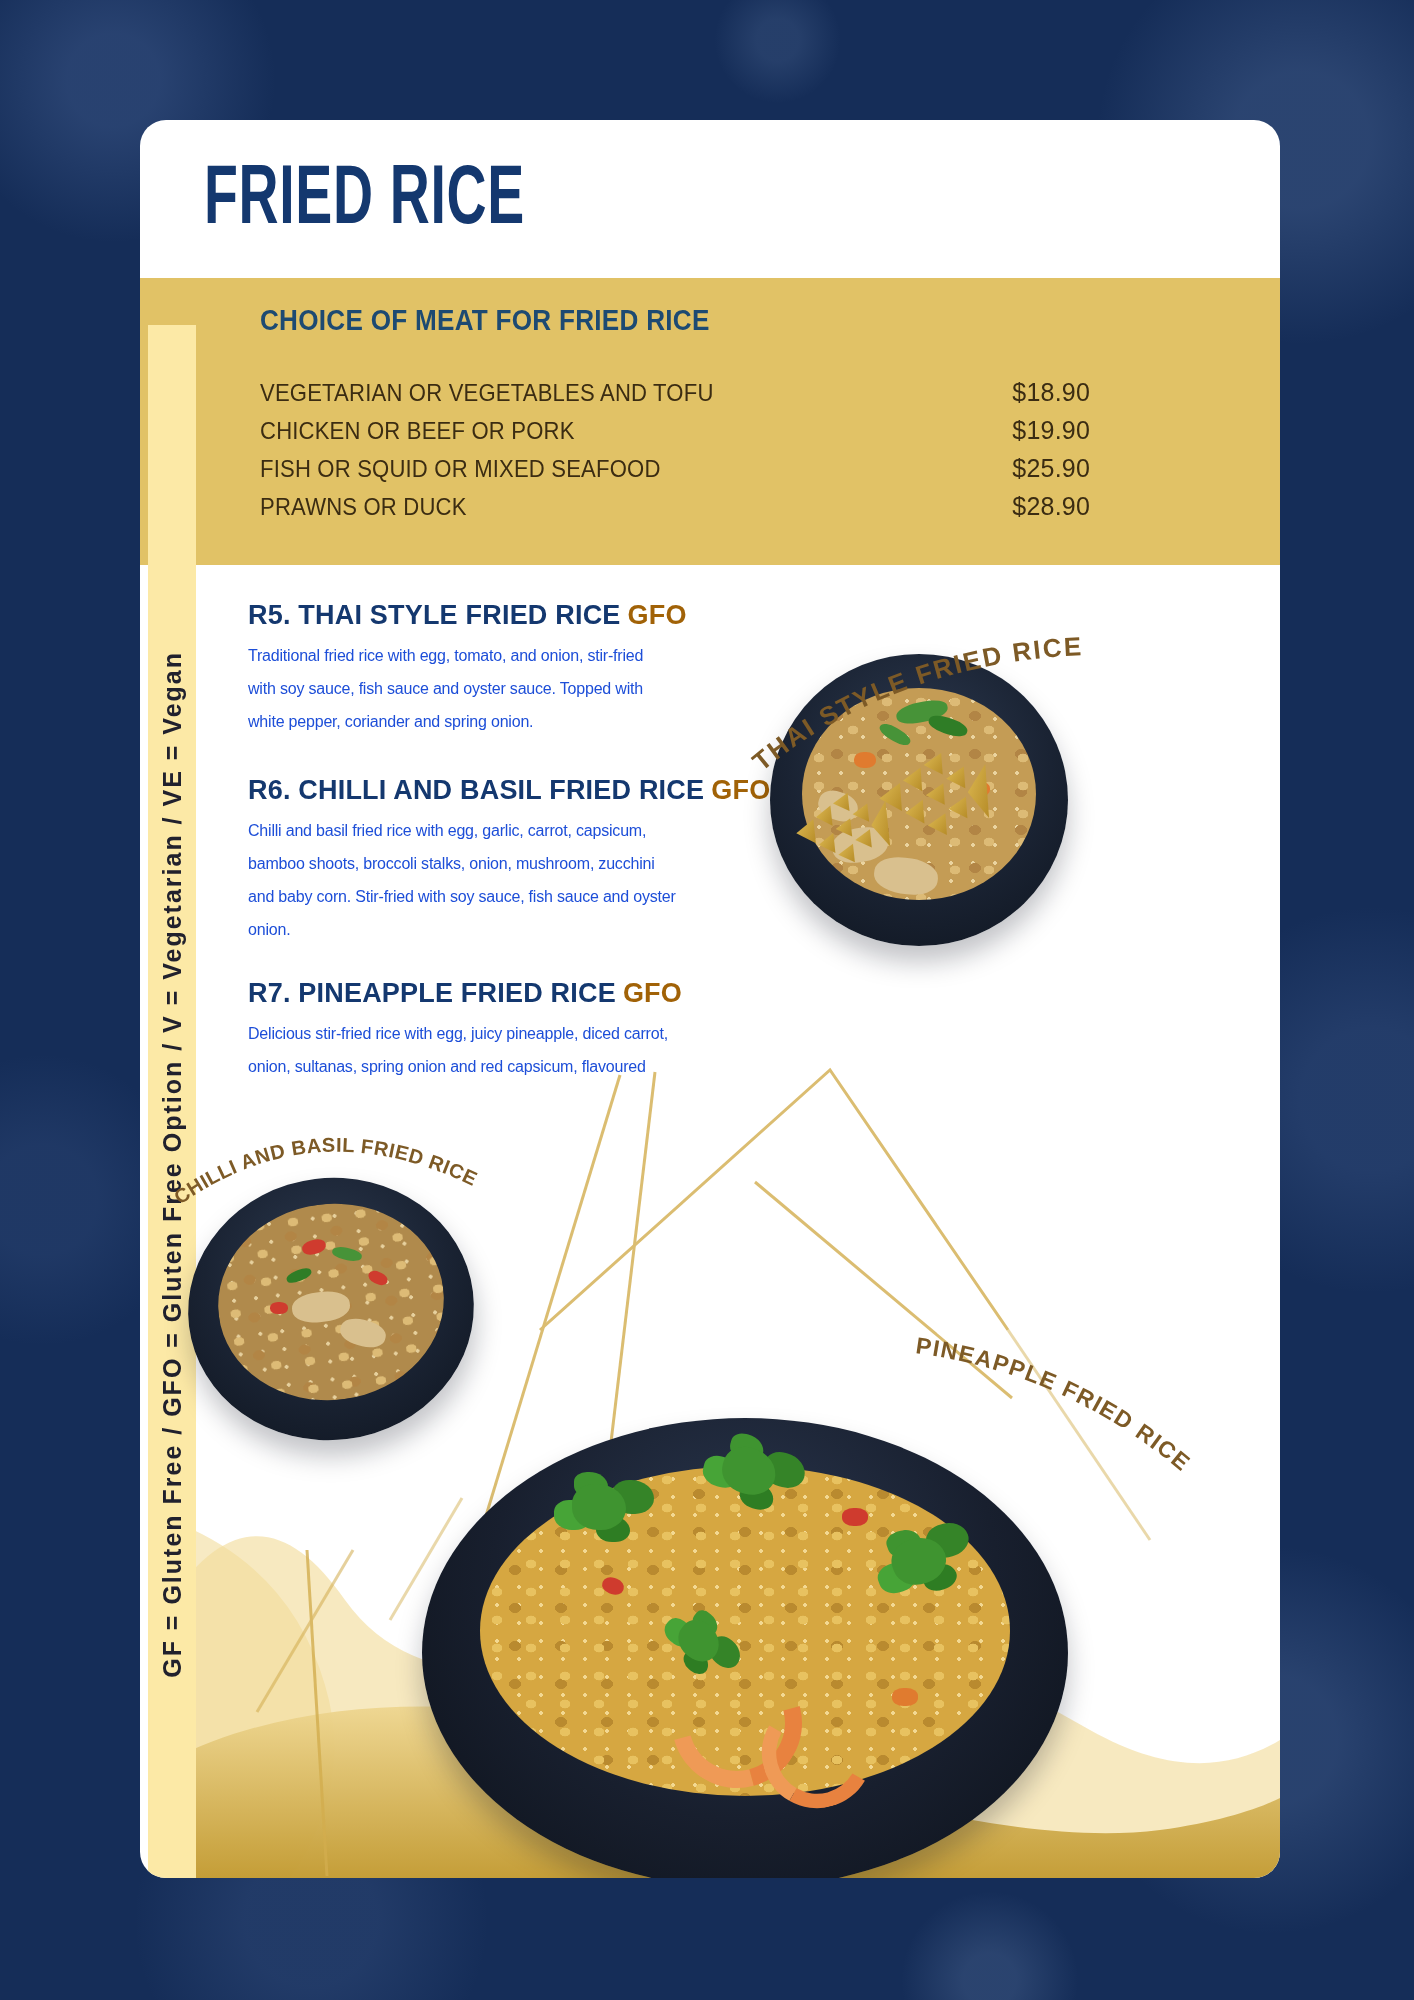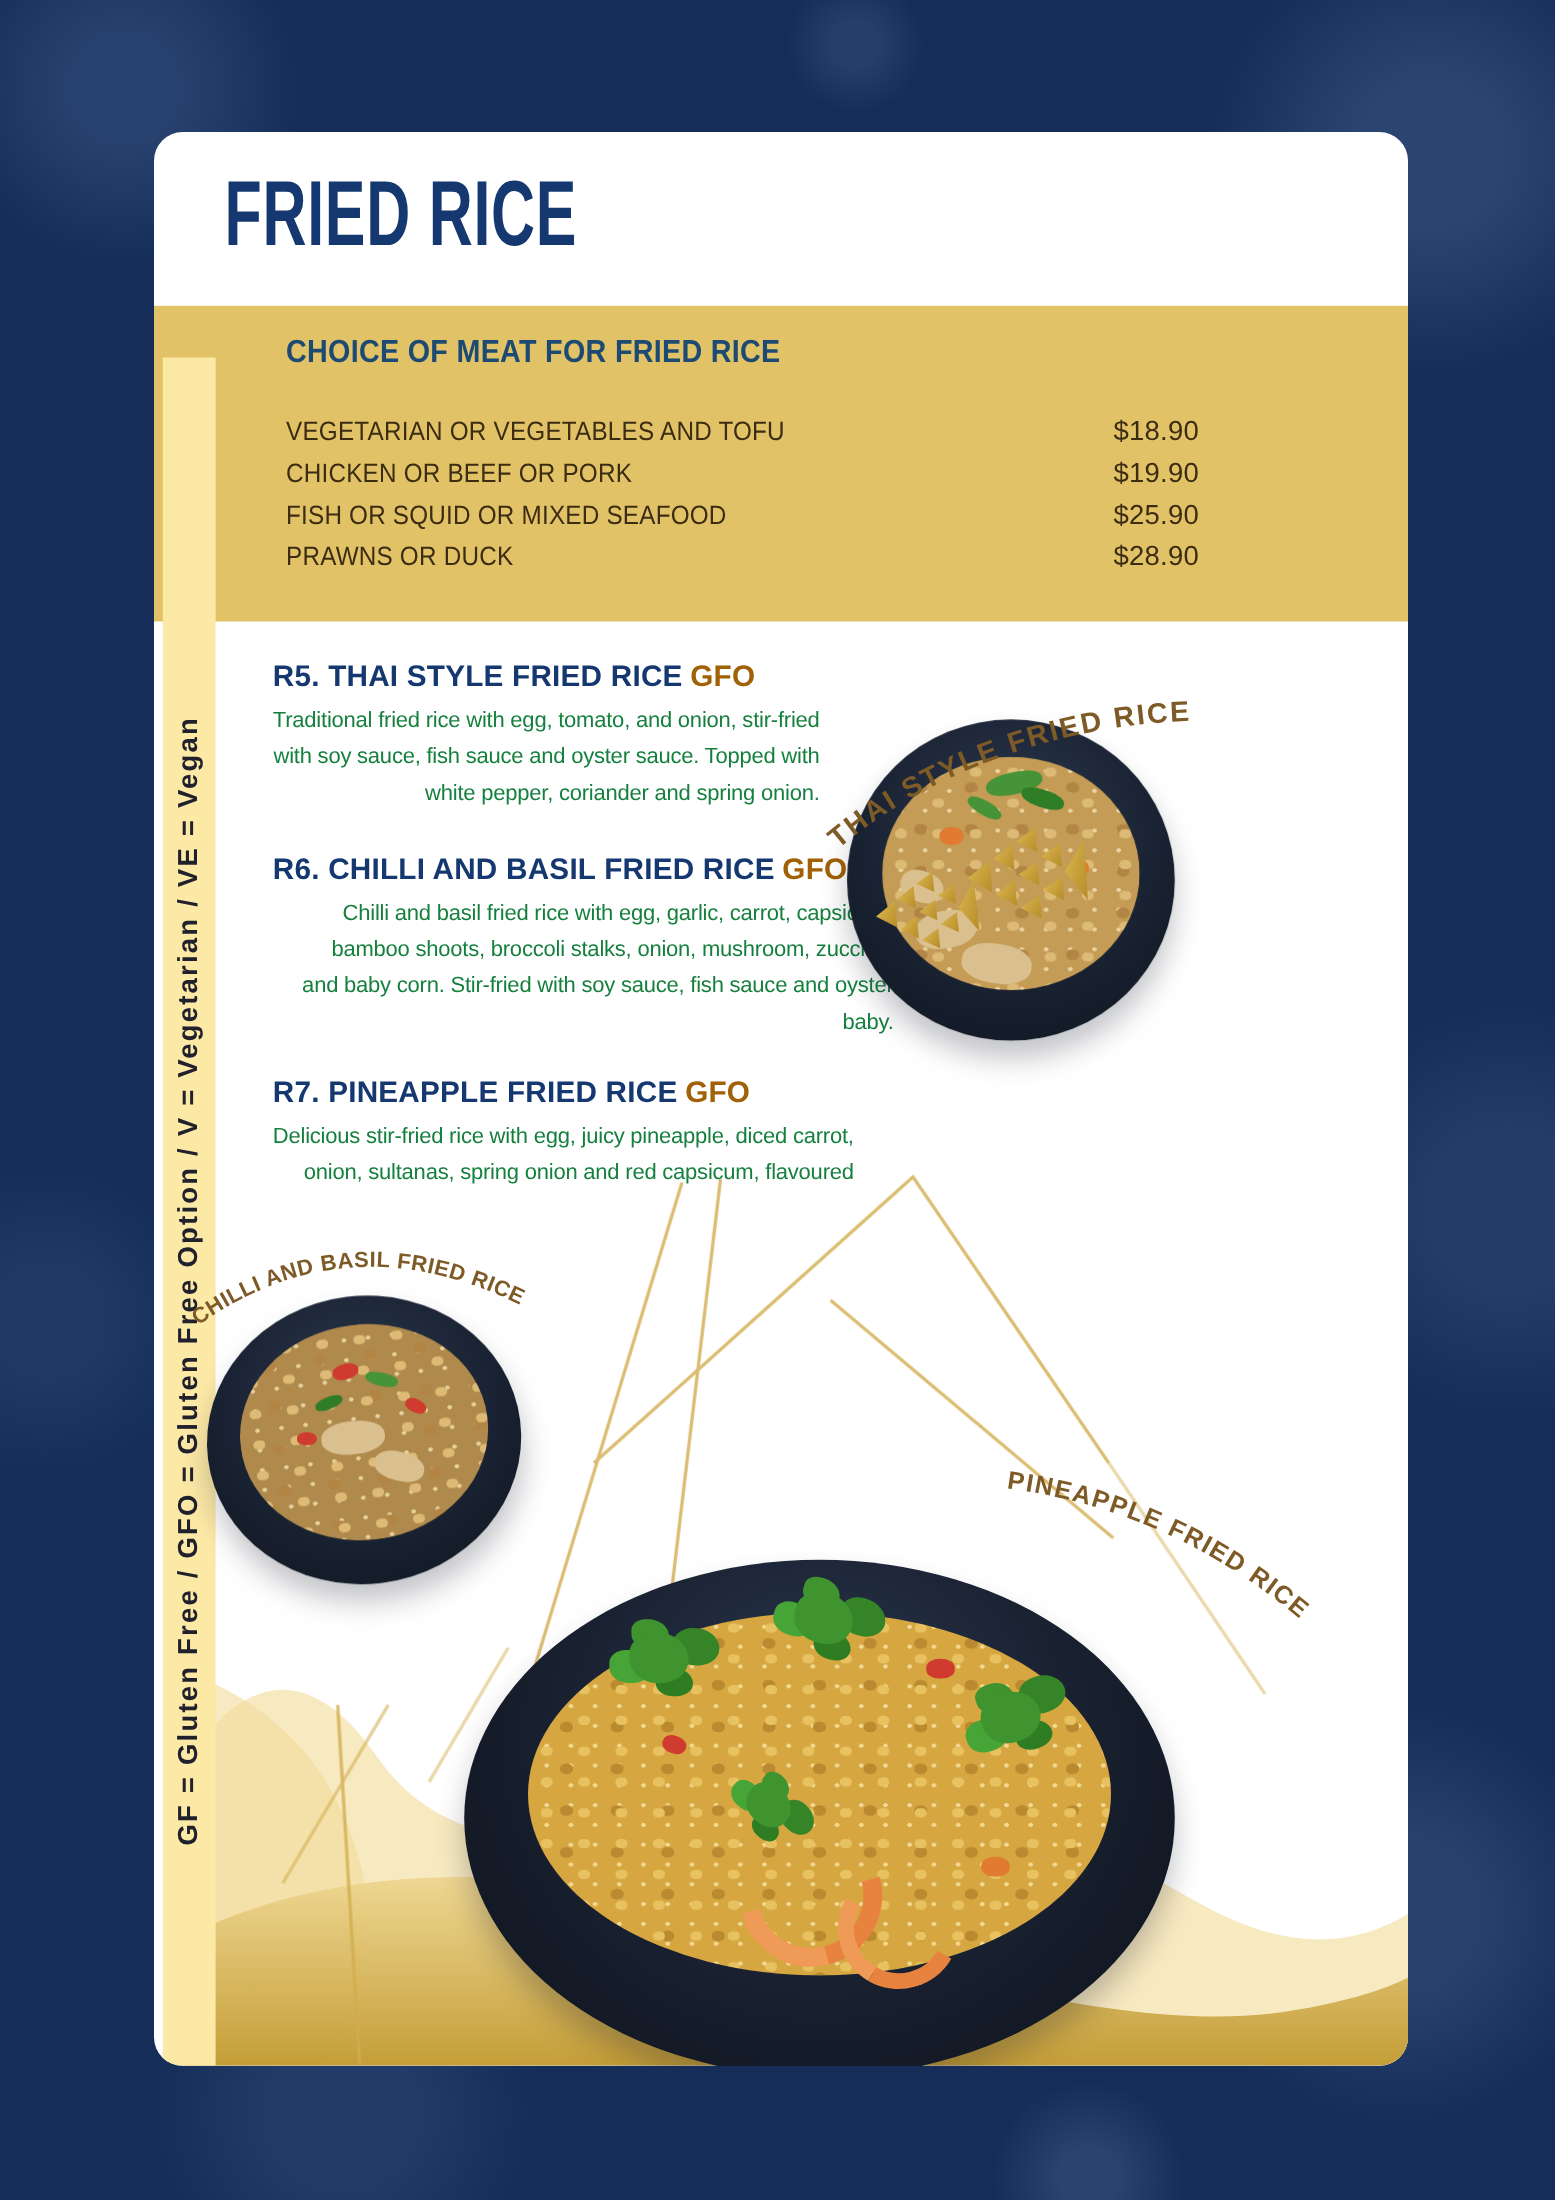--- a/index.html
+++ b/index.html
@@ -63,21 +63,21 @@
   .menu-item{position:absolute;left:108px;z-index:4;}
   .mi-r5{top:480px;}
   .mi-r6{top:655px;}
   .mi-r7{top:858px;}
   .mi-title{
     font-size:27px;font-weight:700;color:#14386f;letter-spacing:.2px;
     display:flex;align-items:center;white-space:nowrap;
   }
   .mi-title .gfo{color:#a16207;margin-left:7px;}
   .mi-title .chili{margin-left:8px;}
-  .mi-desc{margin-top:8px;font-size:20px;line-height:33px;color:#15803d;letter-spacing:-.2px;text-align:right;}
+  .mi-desc{margin-top:8px;font-size:16px;line-height:33px;color:#1d4ed8;letter-spacing:-.2px;}
   
   .photo{position:absolute;z-index:5;}
   .bowl{
     position:absolute;border-radius:50%;
     background:radial-gradient(circle at 50% 36%, #2d3a50 0%, #1a2333 55%, #0e141e 100%);
     box-shadow:0 16px 26px rgba(10,15,30,.25);
   }
   .rice{
     position:absolute;border-radius:50%;
     background-color:#c49c55;
@@ -211,21 +211,21 @@
       <span class="gfo">GFO</span>
       <svg class="chili" width="34" height="30" viewBox="0 0 34 30">
         <path d="M28,6 C31,12 28,21 19,26 C10,31 3,29 1,25 C8,27 14,25 19,20 C24,15 26,10 25,6 Z" fill="#d8252f"></path>
         <path d="M25,7 C26,3 30,1 33,2 C31,4 29,5 28,8 Z" fill="#3f9b35"></path>
       </svg>
     </div>
     <div class="mi-desc">
       <div>Chilli and basil fried rice with egg, garlic, carrot, capsicum,</div>
       <div>bamboo shoots, broccoli stalks, onion, mushroom, zucchini</div>
       <div>and baby corn. Stir-fried with soy sauce, fish sauce and oyster</div>
-      <div>baby.</div>
+      <div>onion.</div>
     </div>
   </div>
 
   <div class="menu-item mi-r7">
     <div class="mi-title">
       <span>R7.</span>&nbsp;
       <span>PINEAPPLE FRIED RICE</span>
       <span class="gfo">GFO</span>
     </div>
     <div class="mi-desc">

